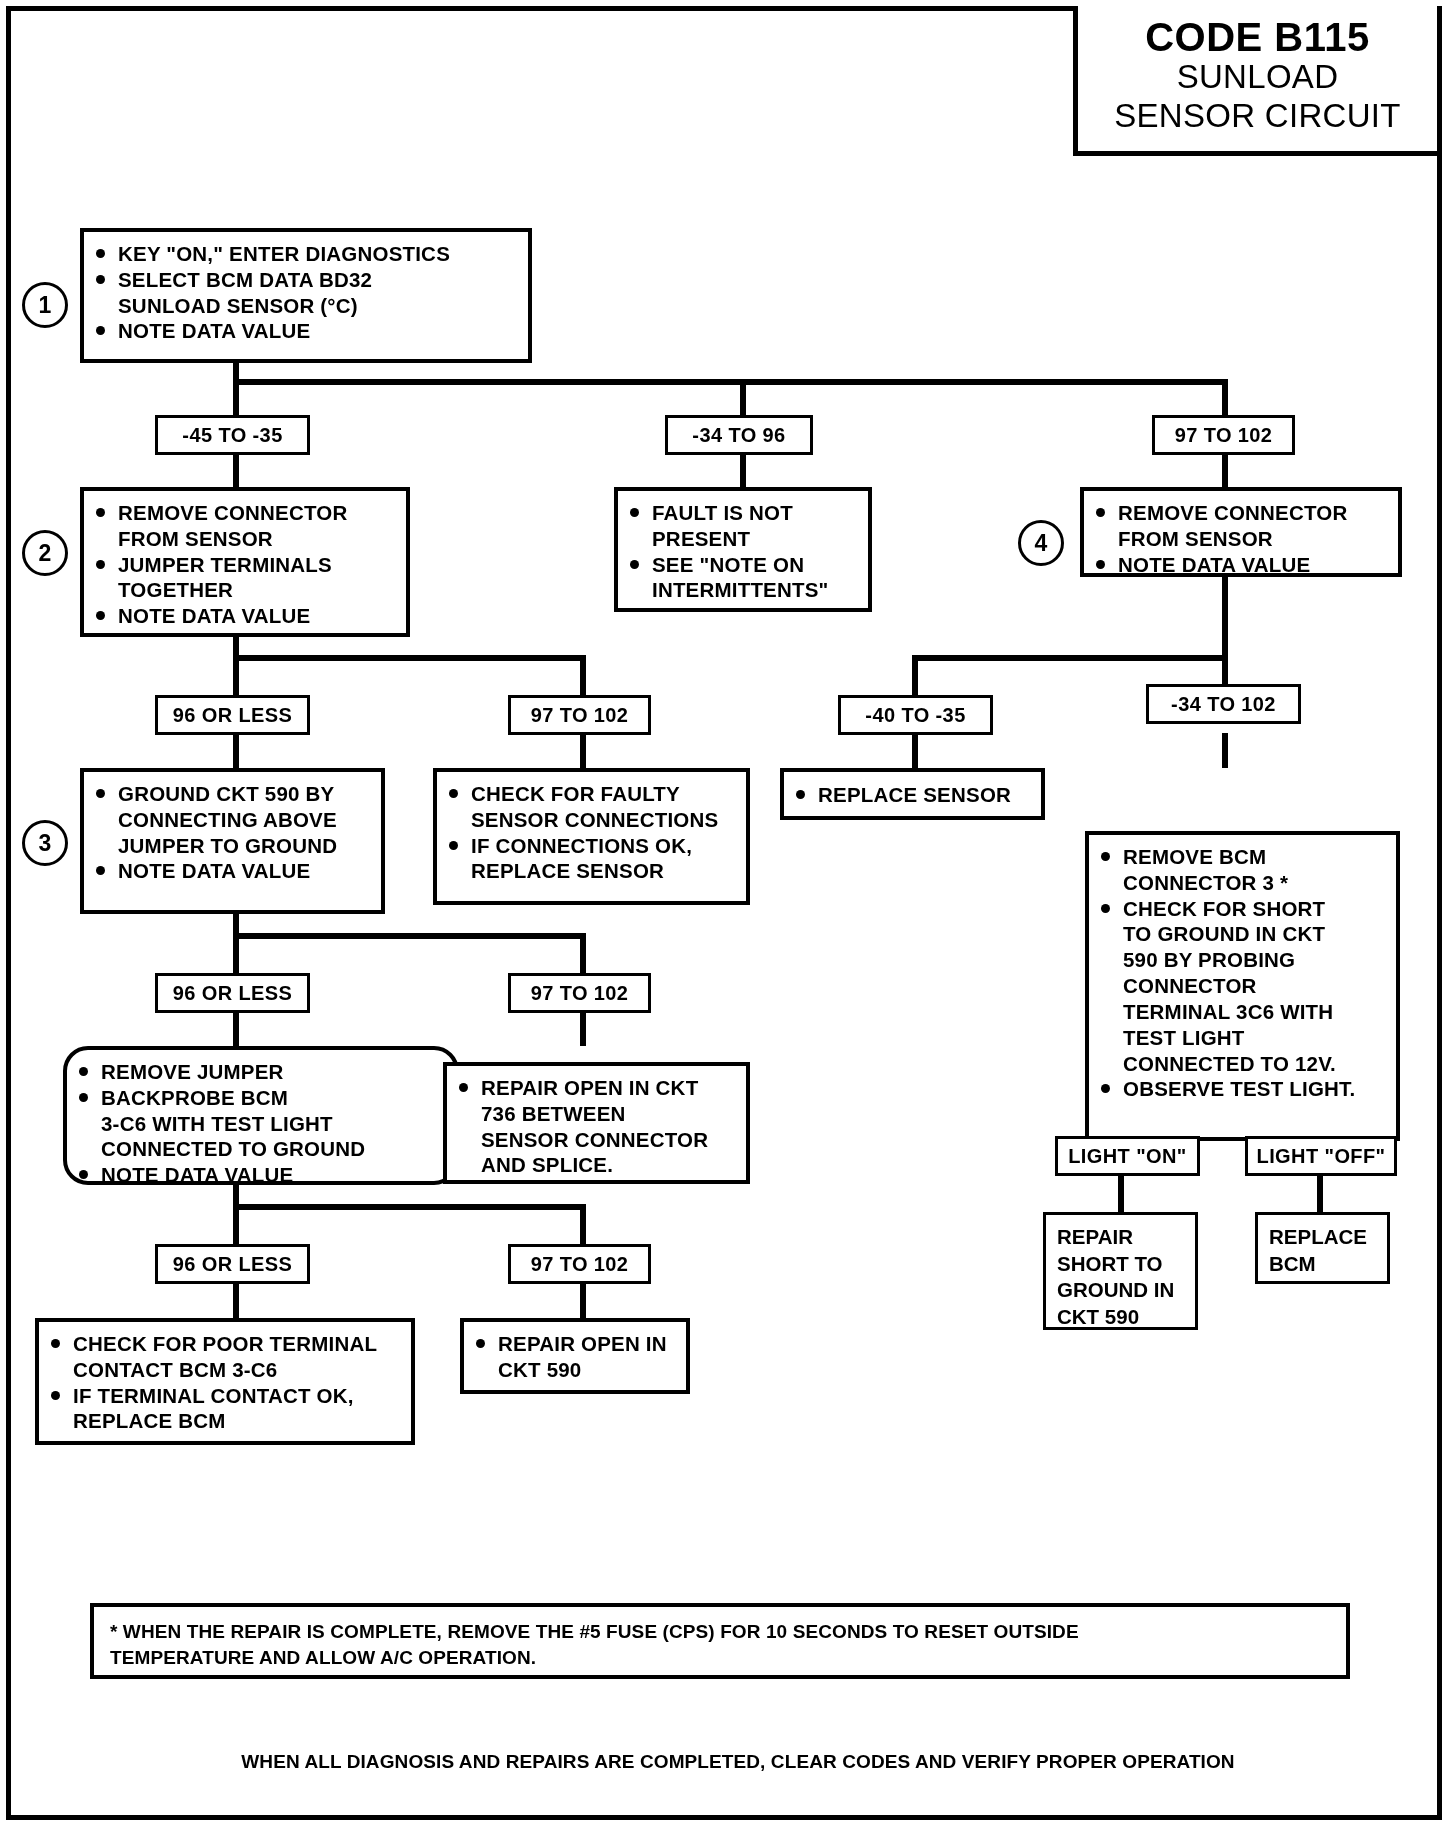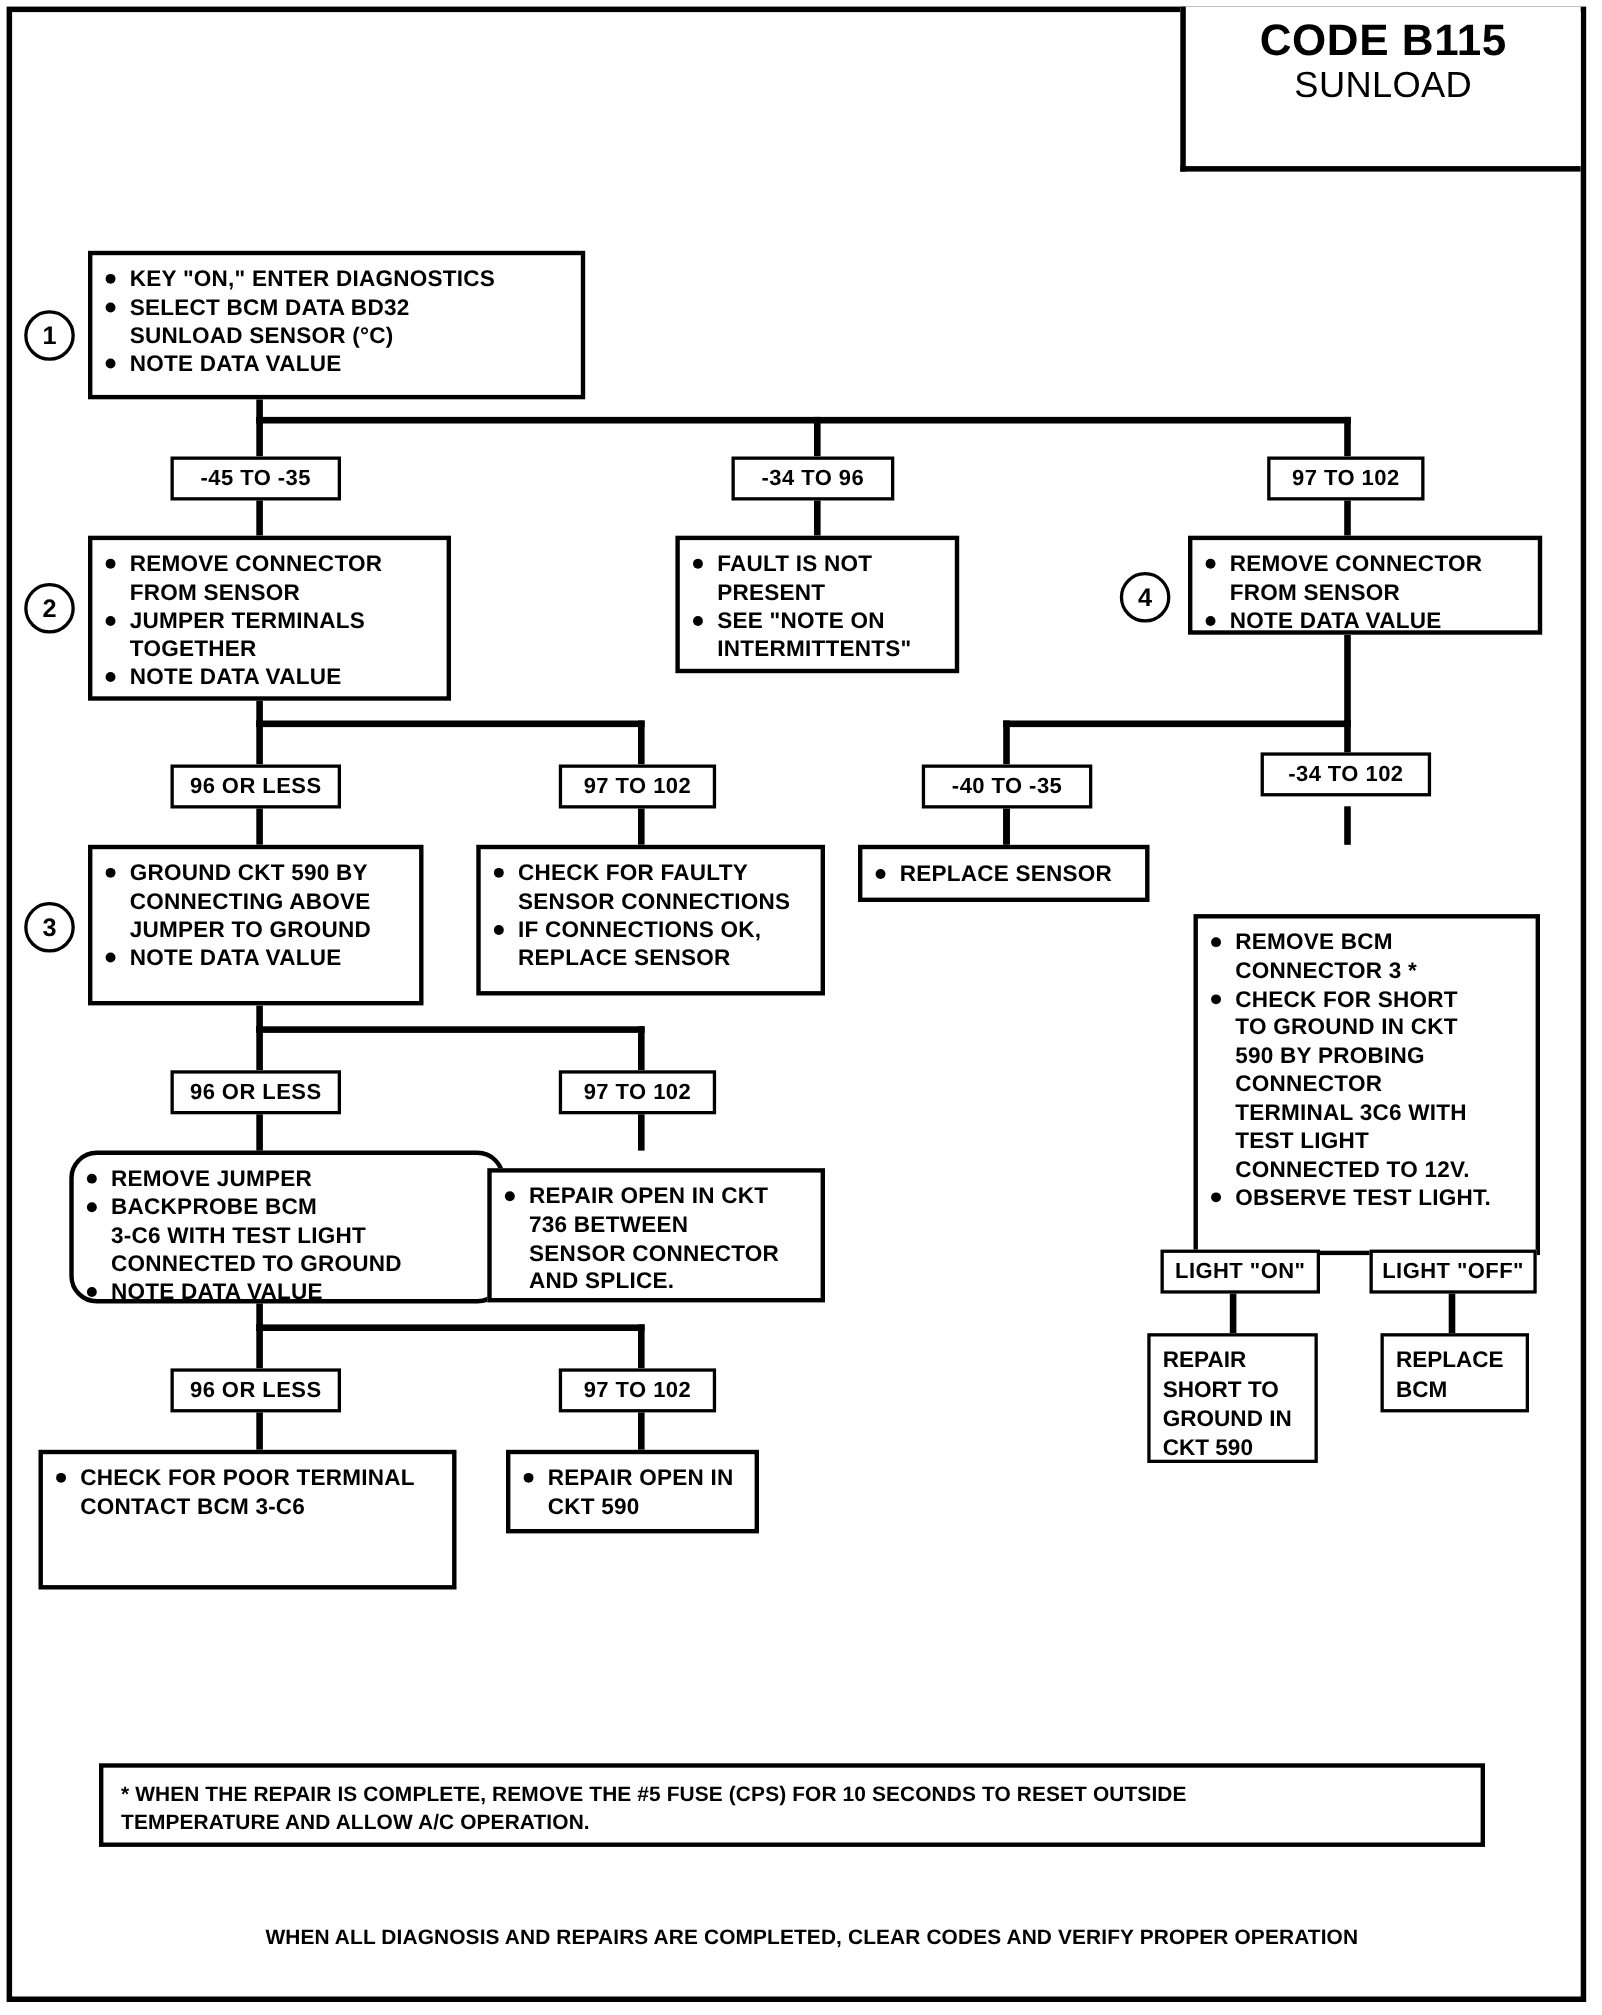--- a/index.html
+++ b/index.html
@@ -178,20 +178,21 @@
 </head>
 <body>
 
 <div id="page">
 
   <div class="page-frame"></div>
 
   <div class="title-block">
     <div class="title-code">CODE B115</div>
     <div class="title-sub">SUNLOAD</div>
+    <div class="title-sub">SENSOR CIRCUIT</div>
   </div>
 
   <div class="ln v" style="left:233px; top:363px; height:22px;"></div>
 
   <div class="ln h" style="left:233px; top:379px; width:995px;"></div>
 
   <div class="ln v" style="left:233px; top:379px; height:36px;"></div>
   <div class="ln v" style="left:740px; top:379px; height:36px;"></div>
   <div class="ln v" style="left:1222px; top:379px; height:36px;"></div>
 
@@ -385,20 +386,22 @@
 BCM</div>
 
   <div class="label-box" style="left:155px; top:1244px; width:155px; height:40px;">96 OR LESS</div>
   <div class="label-box" style="left:508px; top:1244px; width:143px; height:40px;">97 TO 102</div>
 
   <div class="box thick" style="left:35px; top:1318px; width:380px; height:127px;">
     <div class="box-inner">
       <ul class="blist">
         <li>CHECK FOR POOR TERMINAL
 CONTACT BCM 3-C6</li>
+        <li>IF TERMINAL CONTACT OK,
+REPLACE BCM</li>
       </ul>
     </div>
   </div>
 
   <div class="box thick" style="left:460px; top:1318px; width:230px; height:76px;">
     <div class="box-inner">
       <ul class="blist">
         <li>REPAIR OPEN IN
 CKT 590</li>
       </ul>

